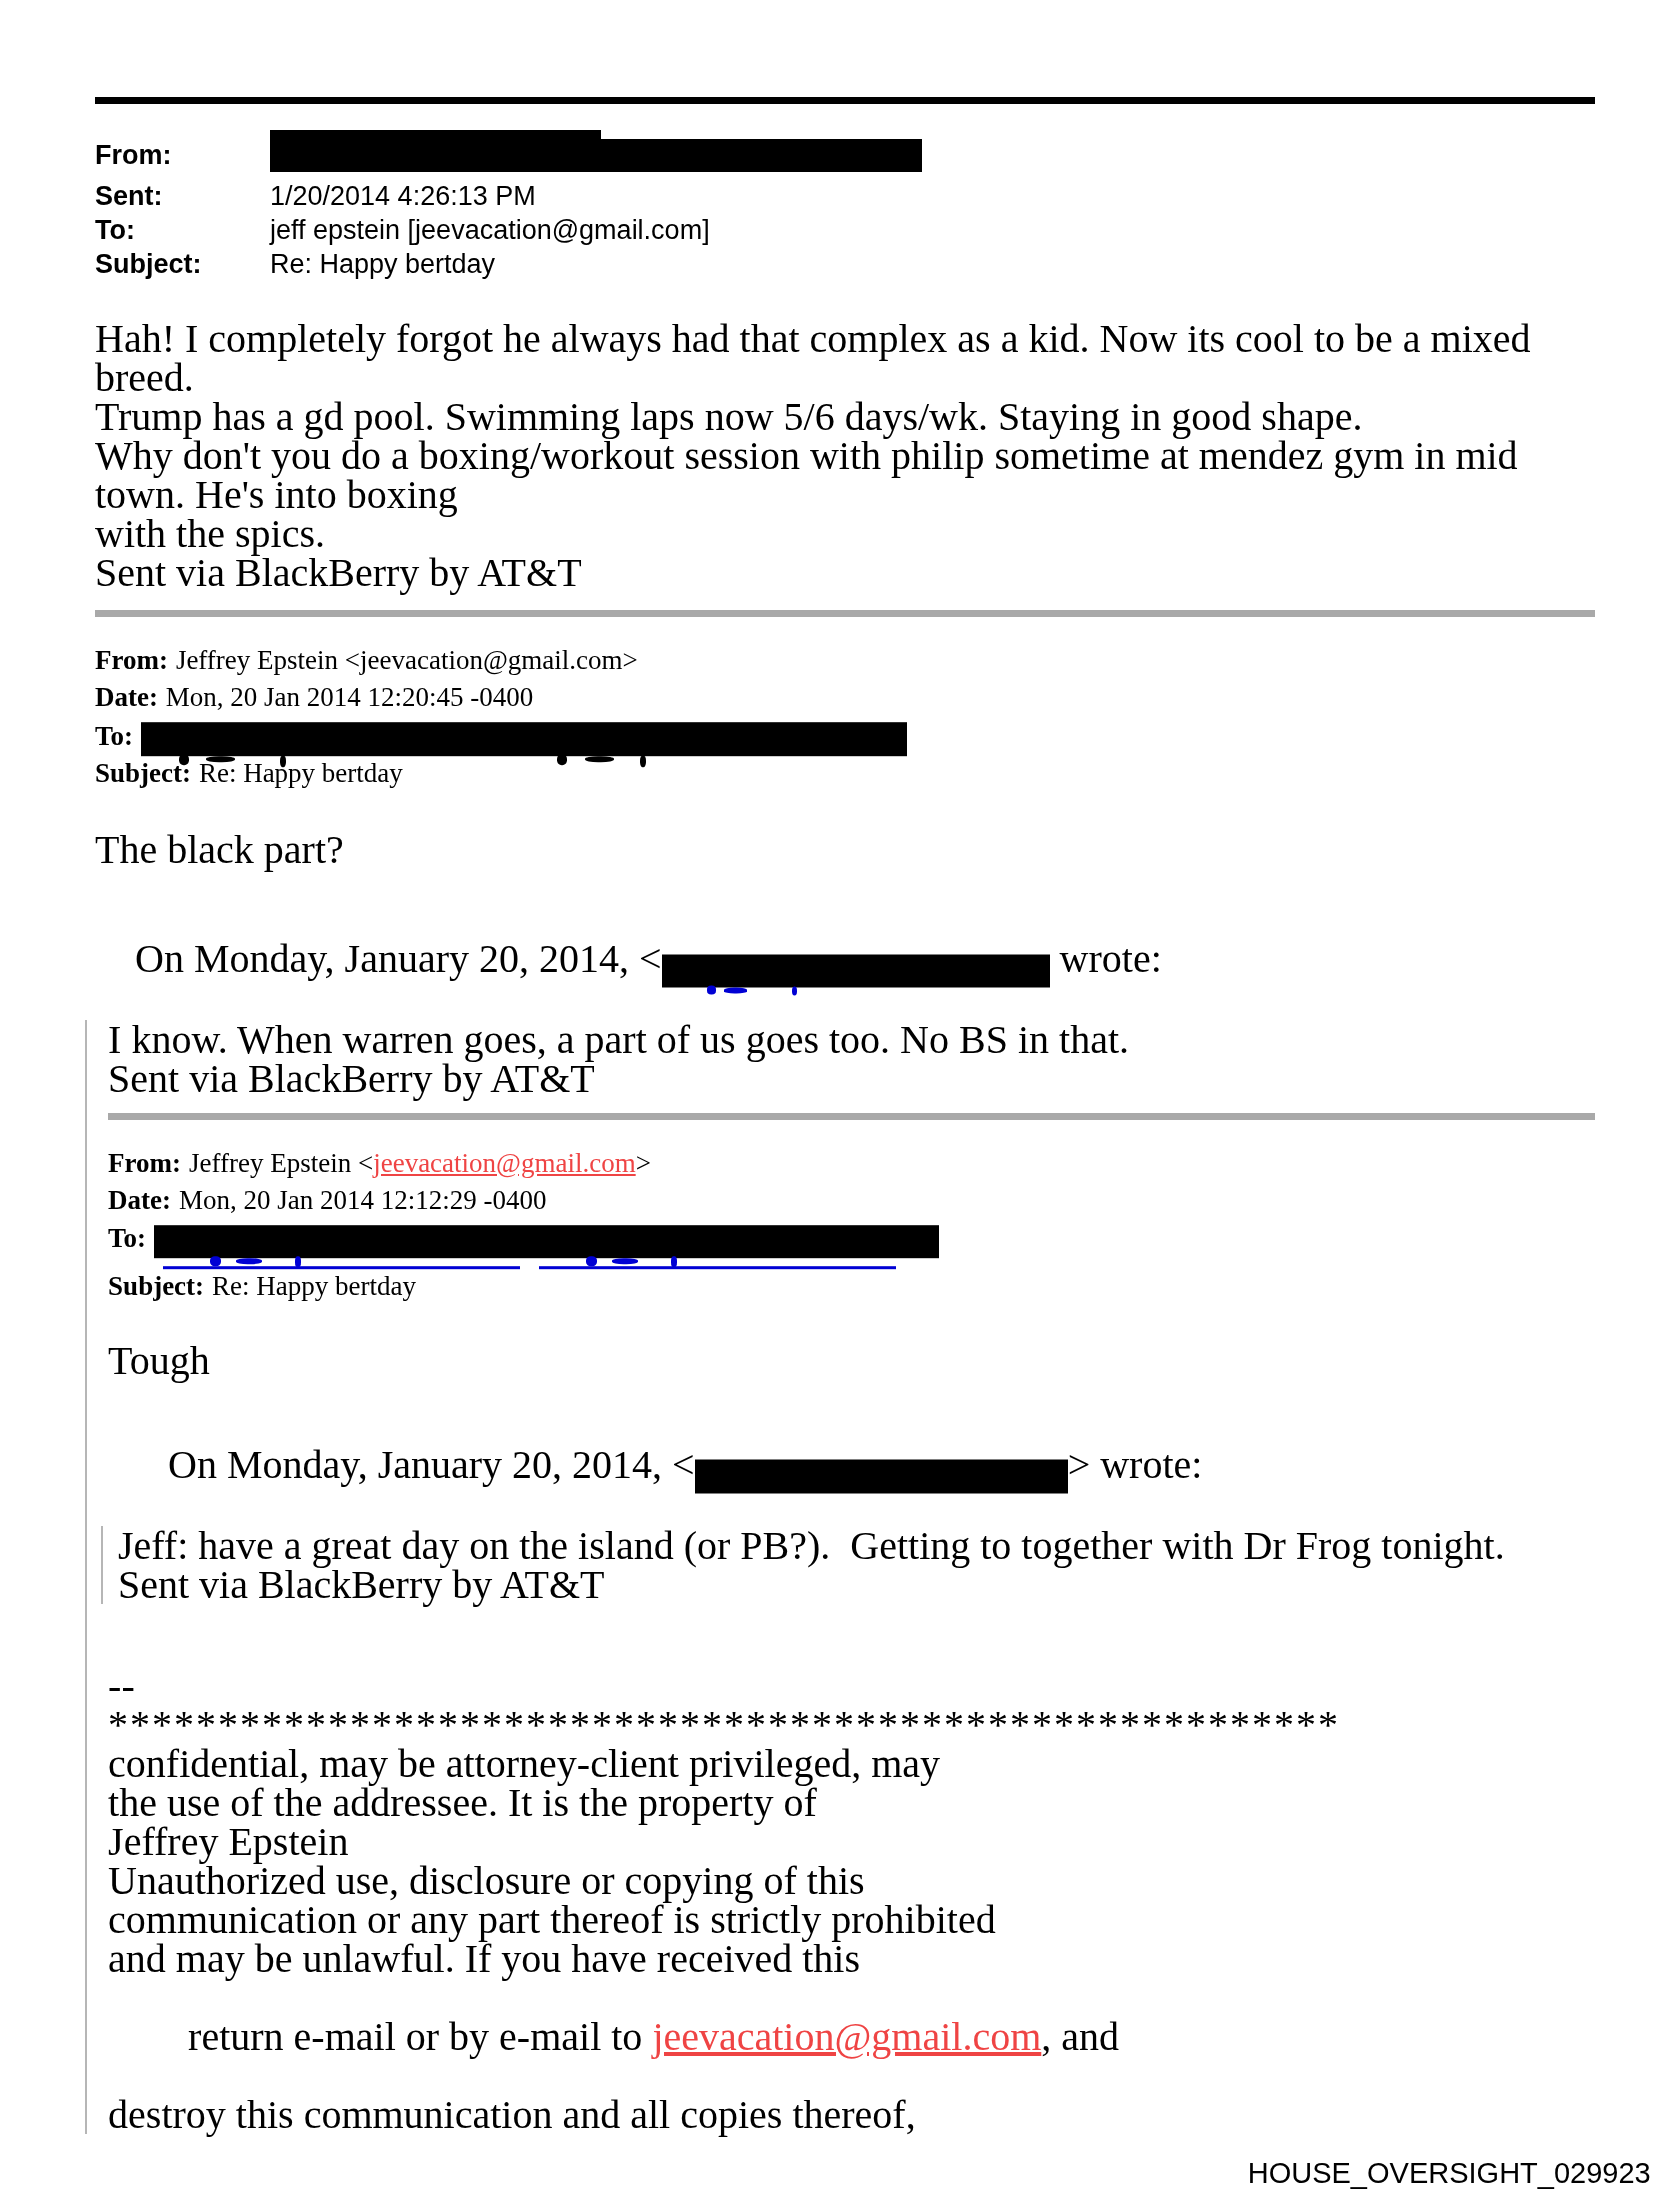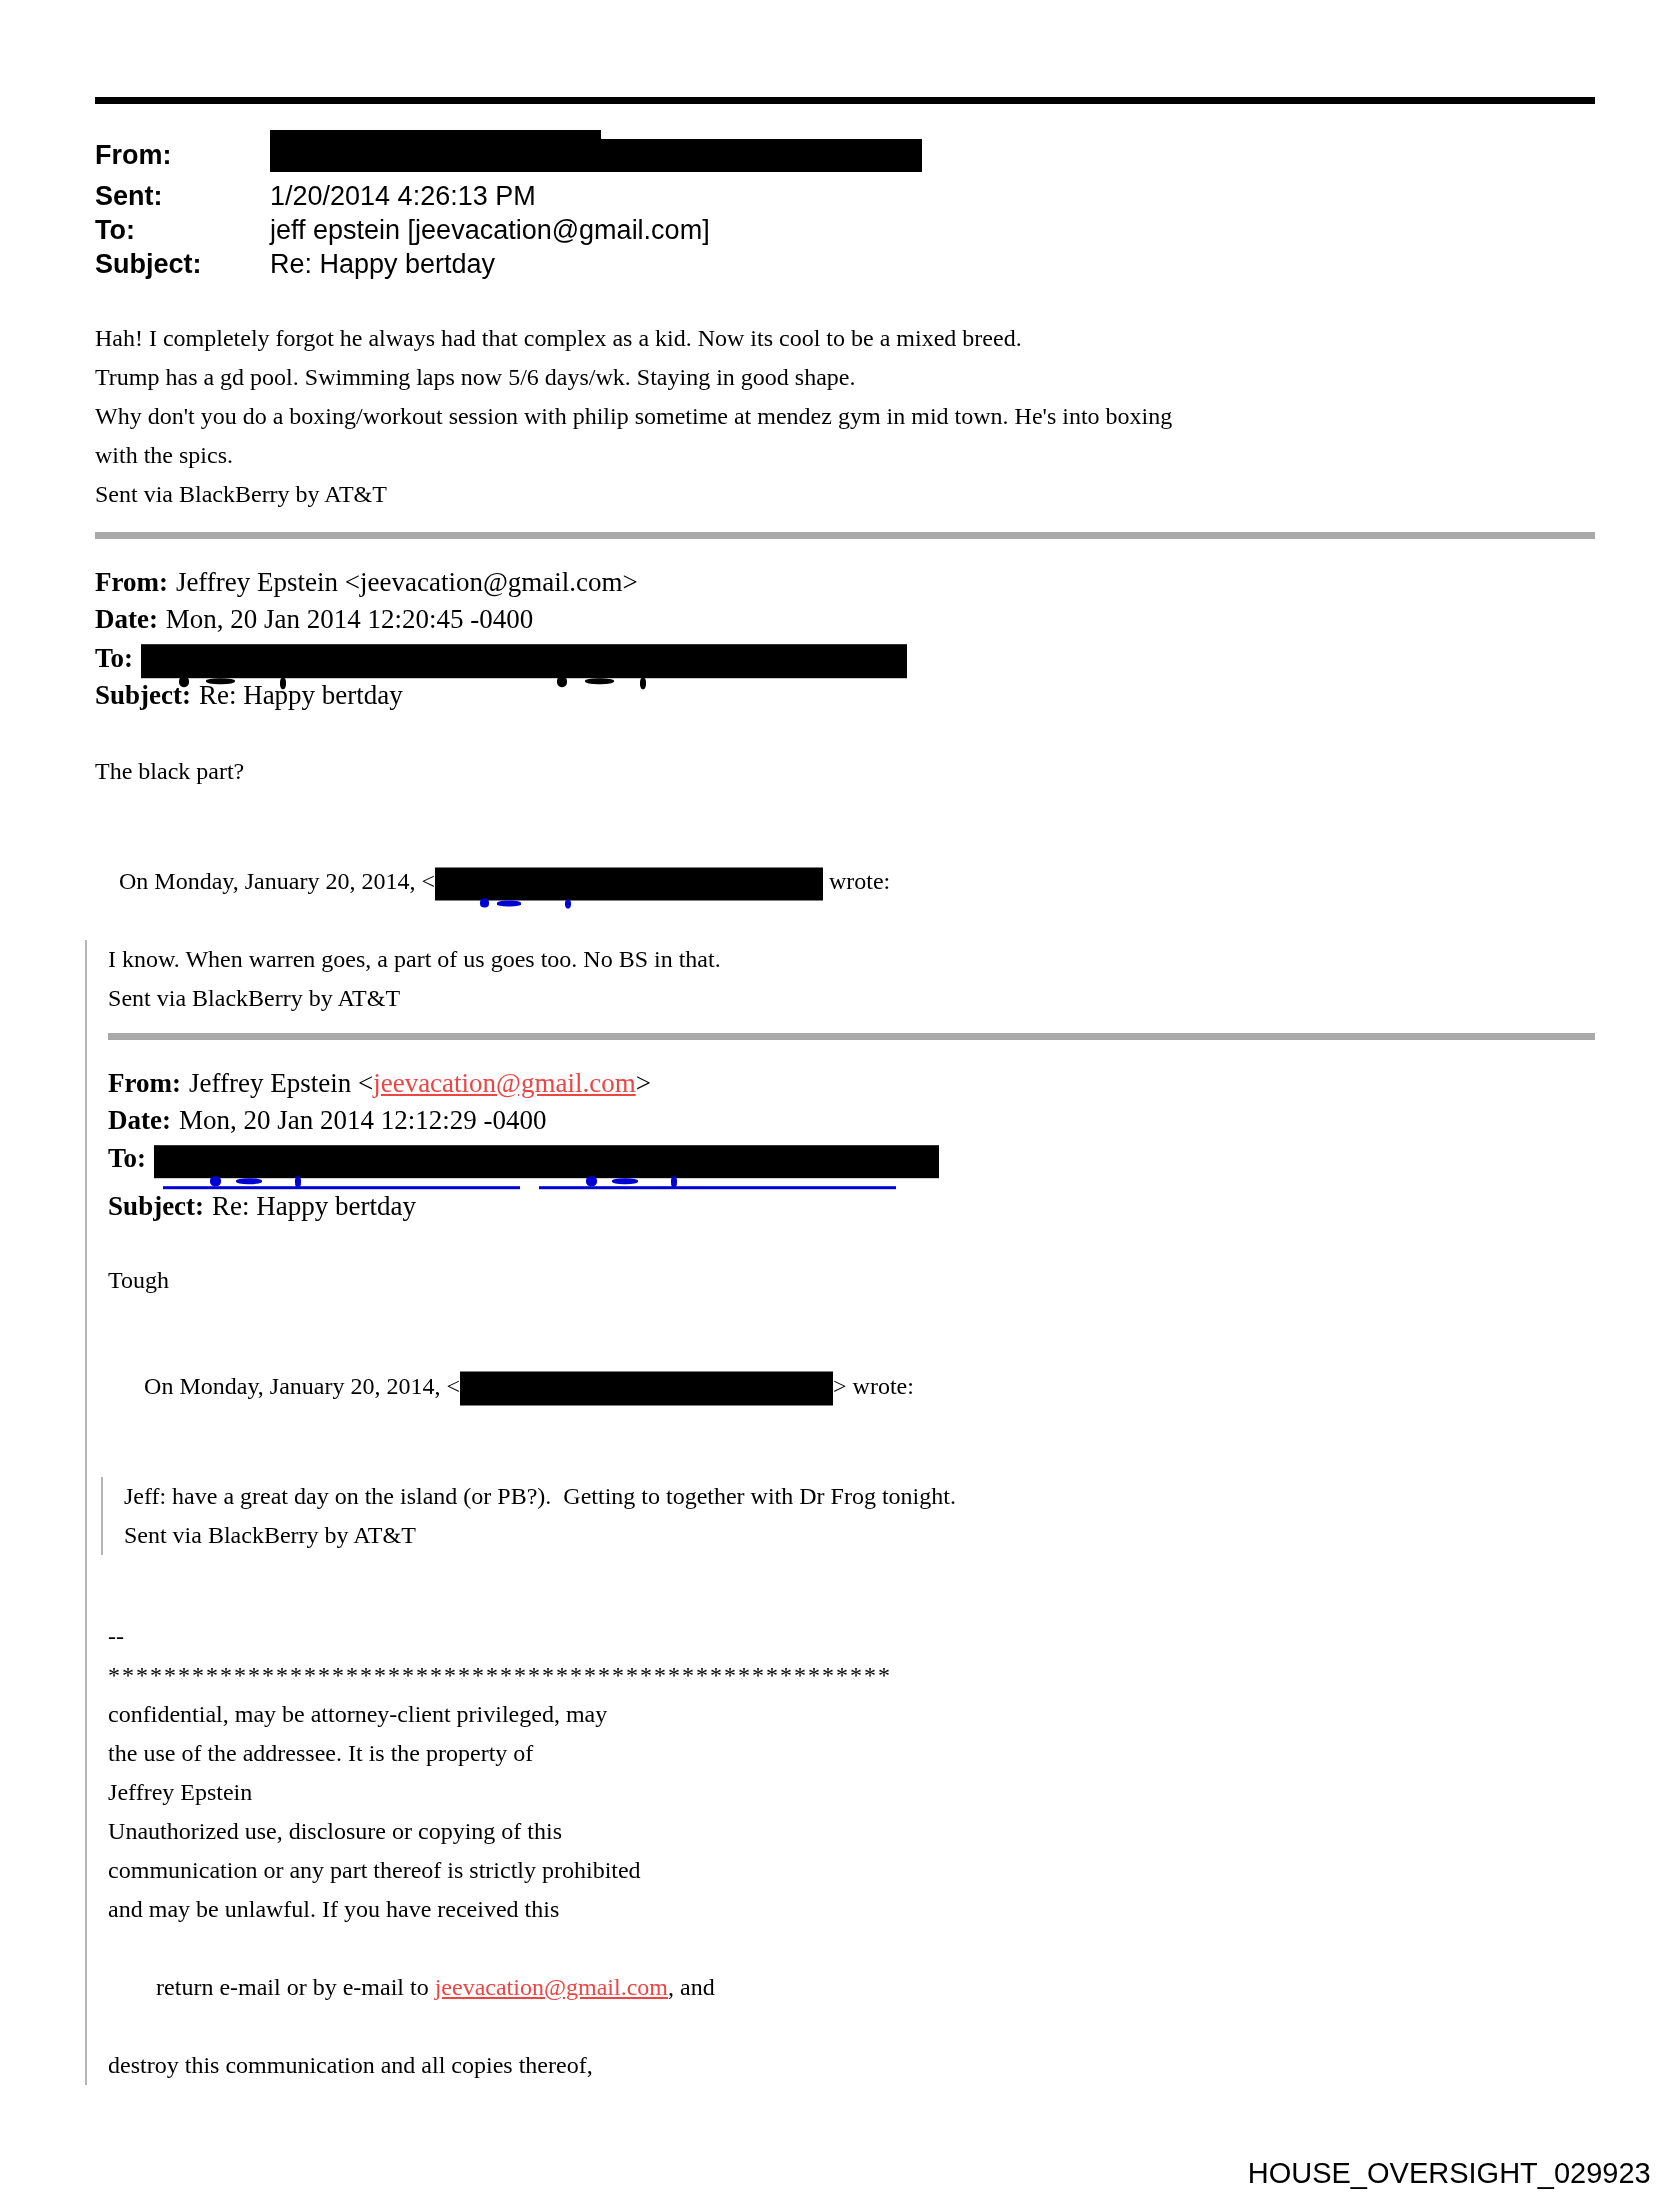--- a/index.html
+++ b/index.html
@@ -24,21 +24,21 @@
   .h1label { width: 175px; font-weight: 700; flex: 0 0 auto; }
   .h1value { font-weight: 400; text-align: center; }
   .from-row { align-items: flex-end; margin-bottom: 6.5px; }
   .from-bars { display: flex; align-items: flex-end; }
   .bar-a { width: 331px; height: 42px; background: #000; }
   .bar-b { width: 321px; height: 33px; background: #000; }
   .importance-row { margin-top: 30px; }
   
   .line {
     font-family: "Liberation Serif", "DejaVu Serif", serif;
-    font-size: 24px; line-height: 39px;
+    font-size: 40px; line-height: 39px;
     white-space: pre-wrap;
   }
   .body1 { margin-top: 38px; }
   
   .divider { width: 100%; height: 7.2px; background: #a9a9a9; }
   .divider1 { margin-top: 18.3px; }
   .divider2 { margin-top: 14.4px; }
   
   .hdr2 { margin-top: 25px; }
   .h2row { font-family: "Liberation Serif", "DejaVu Serif", serif; font-size: 27px; line-height: 37px; }
@@ -54,21 +54,21 @@
   .om2-bar { width: 373px; height: 34px; transform: translateY(6.5px); }
   .to-row { margin-top: 1.3px; }
   .to3-row { margin-bottom: 10.5px; }
   .mark { position: absolute; background: #000; border-radius: 45%; }
   .mark.blue { background: #0000d4; }
   .uline { position: absolute; height: 3.3px; background: #0000d4; bottom: -11px; }
   .u1 { left: 9.2px;  width: 357px; }
   .u2 { left: 385px; width: 357px; }
   
   .quote1 { margin-left: -10.5px; border-left: 2.6px solid #b6b6b6; padding-left: 21.6px; margin-top: 0; }
-  .quote2 { margin-left: -7.2px; border-left: 2.6px solid #b6b6b6; padding-left: 21px; margin-top: 32px; }
+  .quote2 { margin-left: -7.2px; border-left: 2.6px solid #b6b6b6; padding-left: 15px; }
   .blackpart { margin-top: 38px; }
   .onmonday1 { margin-top: 31px; }
   .tough { margin-top: 36px; }
   .onmonday2 { margin-top: 26px; }
   
   .sig { margin-top: 62px; }
   .stars-line { letter-spacing: 2px; }
   .link { color: #ef4444; text-decoration: underline; cursor: pointer; }
   
   .footer {

